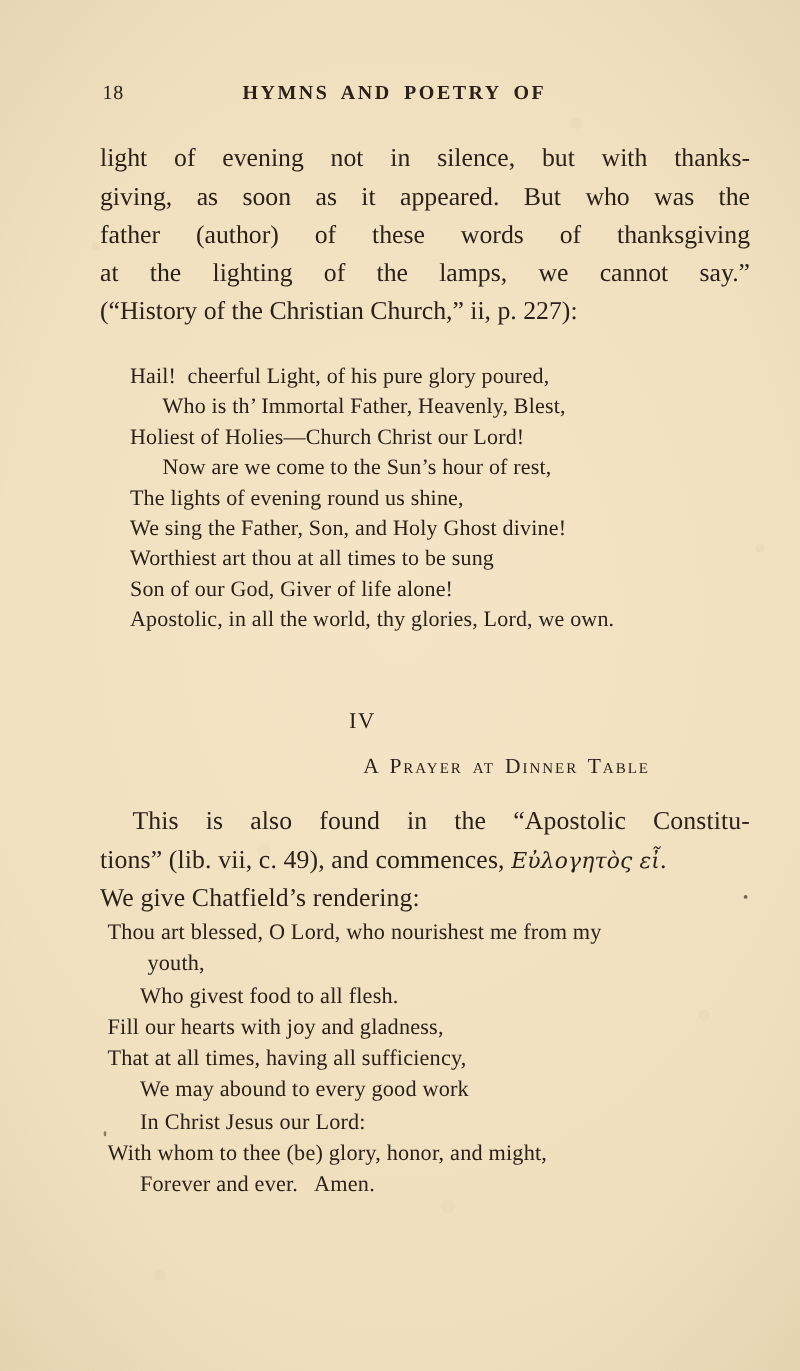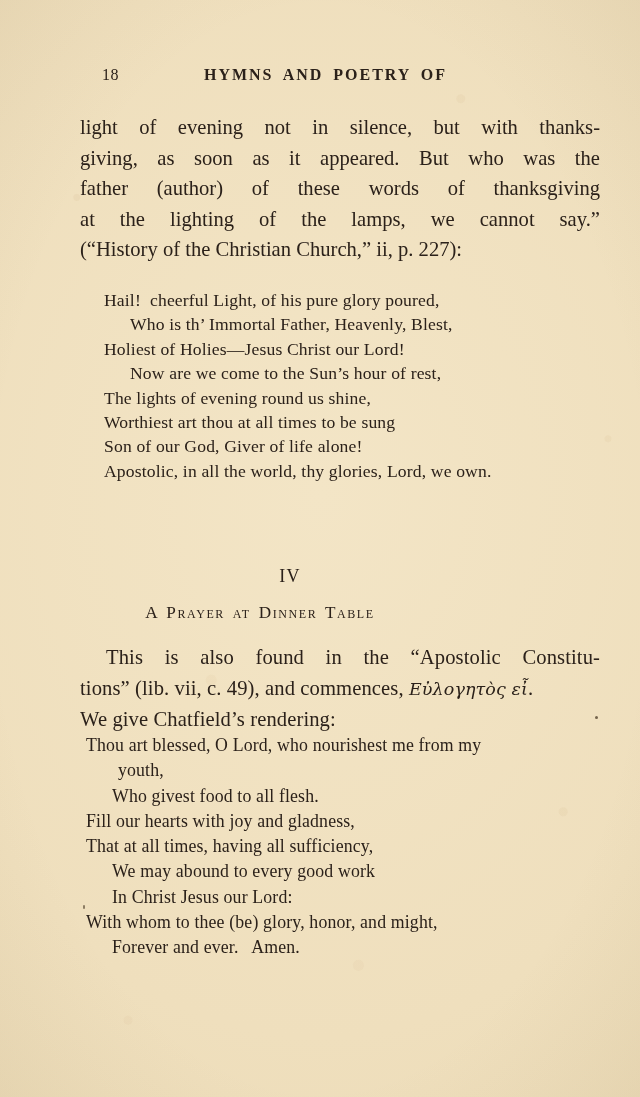--- a/index.html
+++ b/index.html
@@ -63,21 +63,20 @@
     left: 82px;
     right: 82px;
     display: flex;
     align-items: baseline;
   }
   .folio {
     font-size: 16px;
     letter-spacing: .5px;
     font-variant: small-caps;
     font-feature-settings: "onum";
-    margin-left: 20px;
   }
   .head-title {
     flex: 1;
     text-align: center;
     font-size: 16px;
     letter-spacing: 2.0px;
     word-spacing: 4px;
     font-weight: 600;
     padding-right: 26px;
   }
@@ -146,21 +145,21 @@
     width: 580px;
     text-align: center;
     font-size: 18px;
     letter-spacing: 1.2px;
   }
   .section-title {
     position: absolute;
     top: 603px;
     left: 0;
     width: 520px;
-    text-align: center;
+    text-align: right;
     font-size: 17.2px;
     font-variant: small-caps;
     letter-spacing: 1.6px;
     word-spacing: 2px;
   }
 
   
   .speck {
     position: absolute;
     background: #4a3a26;
@@ -186,23 +185,24 @@
       <span class="ln j">light of evening not in silence, but with thanks-</span>
       <span class="ln j">giving, as soon as it appeared.   But who was the</span>
       <span class="ln j">father (author) of these words of thanksgiving</span>
       <span class="ln j">at the lighting of the lamps, we cannot say.”</span>
       <span class="ln last">(“History of the Christian Church,” ii, p. 227):</span>
     </div>
 
     <div class="verse" id="verse1">
       <span class="vline">Hail!  cheerful Light, of his pure glory poured,</span>
       <span class="vline i1">Who is th’ Immortal Father, Heavenly, Blest,</span>
-      <span class="vline">Holiest of Holies—Jesus Christ our Lord!</span>
+      <span class="vline">Holiest of Holies—Church Christ our Lord!</span>
       <span class="vline i1">Now are we come to the Sun’s hour of rest,</span>
       <span class="vline">The lights of evening round us shine,</span>
+      <span class="vline">We sing the Father, Son, and Holy Ghost divine!</span>
       <span class="vline">Worthiest art thou at all times to be sung</span>
       <span class="vline">Son of our God, Giver of life alone!</span>
       <span class="vline">Apostolic, in all the world, thy glories, Lord, we own.</span>
     </div>
 
     <div class="section-num">IV</div>
     <div class="section-title">A Prayer at Dinner Table</div>
 
     <div class="prose" id="para2">
       <span class="ln j indent-first">This is also found in the “Apostolic Constitu-</span>

